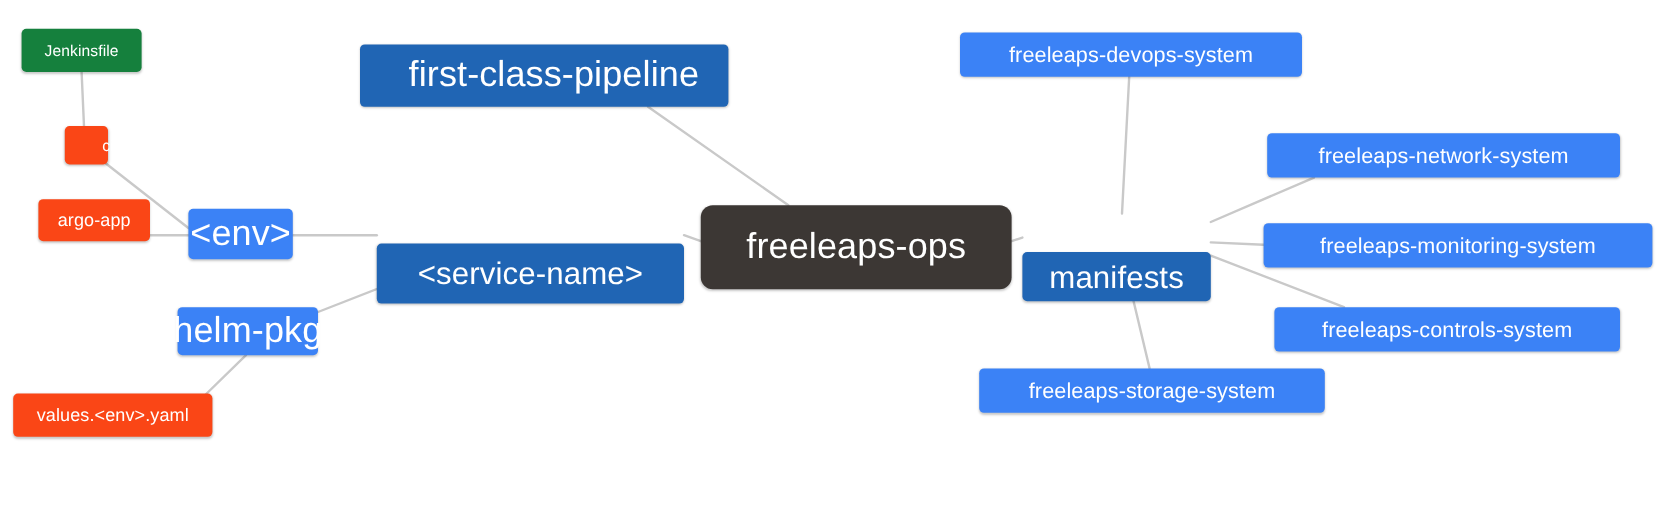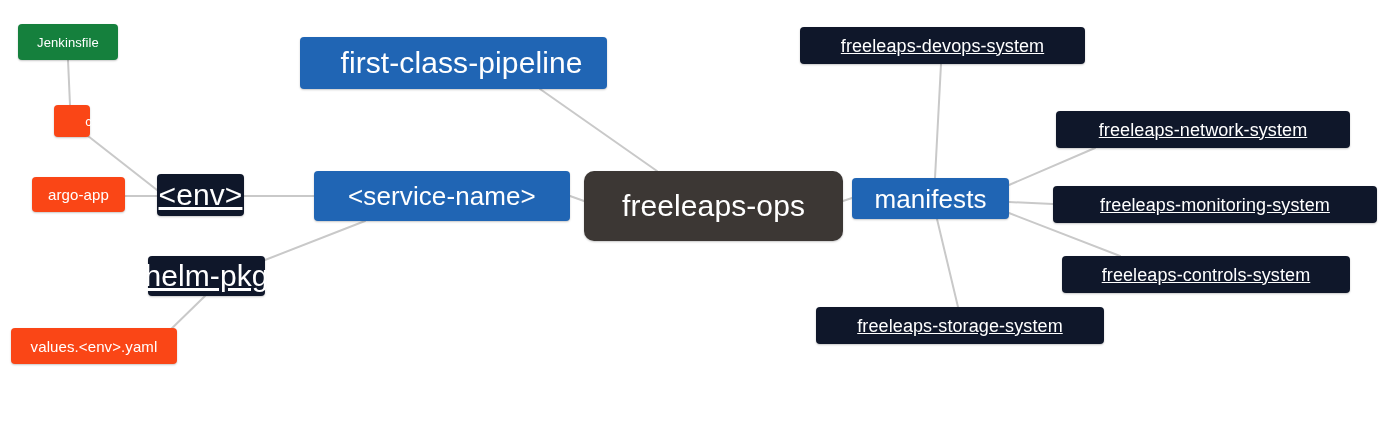--- a/index.html
+++ b/index.html
@@ -41,31 +41,30 @@
   }
   .node-root {
     background: #3C3734;
     font-size: 31px;
     border-radius: 5px;
   }
   .node-blue {
     background: #2065B4;
   }
   .node-green {
-    background: #0f172a;
-    text-decoration: underline;
+    background: #3b82f6;
   }
   .node-orange {
     background: #15803d;
   }
   .node-red {
     background: #FA4616;
   }
   .size-xl { font-size: 30px; }
-  .size-lg { font-size: 26px; }
+  .size-lg { font-size: 26px; margin-top: 32px; }
   .size-md { font-size: 30px; }
   .size-sm { font-size: 18px; }
   .size-xs { font-size: 15px; }
   .size-xxs { font-size: 13px; }
 </style>
 </head>
 <body>
 
 <div id="mindmap">
 
@@ -86,21 +85,21 @@
       <line x1="937" y1="219" x2="958" y2="307" stroke="#c9c9c9" stroke-width="2" stroke-linecap="round"></line>
     </svg>
 
   <div id="node-layer">
       <div class="node node-orange size-xxs" style="left: 18px; top: 24px; width: 100px; height: 36px;">
         <span>Jenkinsfile</span>
       </div>
       <div class="node node-red size-xxs" style="left: 54px; top: 105px; width: 35px; height: 32px; padding-left: 36px;">
         <span>ci</span>
       </div>
-      <div class="node node-red size-xs" style="left: 32px; top: 177px; width: 93px; height: 35px;">
+      <div class="node node-red size-xs" style="left: 32px; top: 166px; width: 93px; height: 35px;">
         <span>argo-app</span>
       </div>
       <div class="node node-green size-md" style="left: 157px; top: 174px; width: 87px; height: 42px;">
         <span>&lt;env&gt;</span>
       </div>
       <div class="node node-red size-xs" style="left: 11px; top: 328px; width: 166px; height: 36px;">
         <span>values.&lt;env&gt;.yaml</span>
       </div>
       <div class="node node-green size-md" style="left: 148px; top: 256px; width: 117px; height: 40px;">
         <span>helm-pkg</span>

